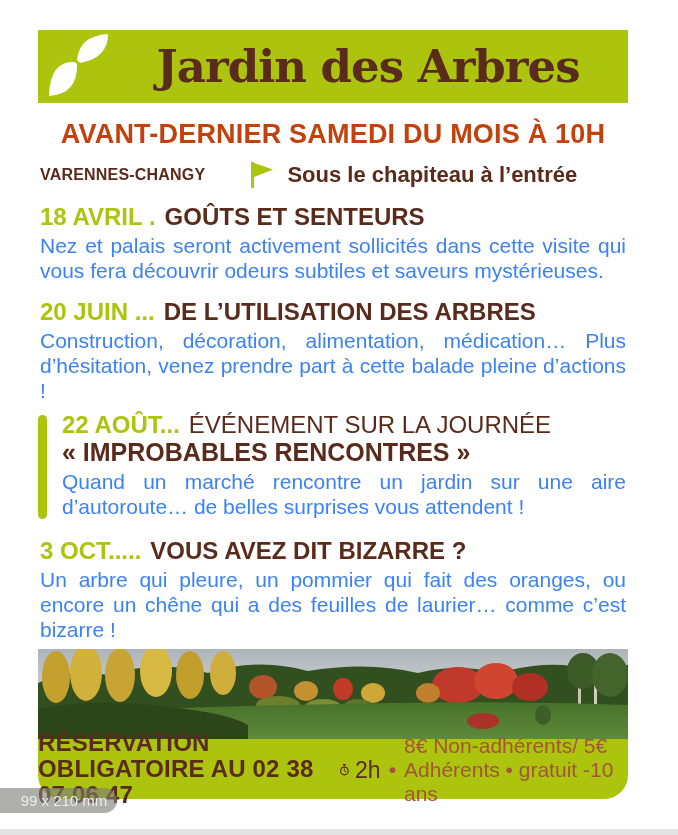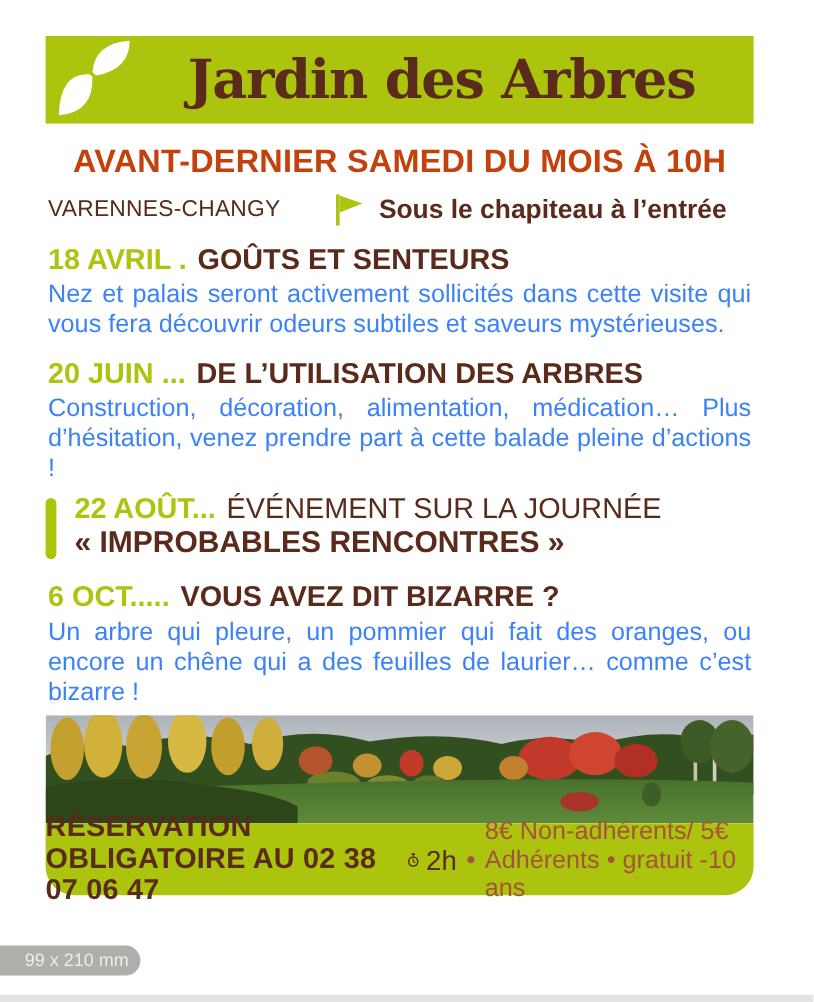--- a/index.html
+++ b/index.html
@@ -19,21 +19,21 @@
   }
 
   
   .main-heading{
     margin-top:17px;font-size:27px;font-weight:bold;color:#c2410c;
     text-align:center;line-height:29px;letter-spacing:.2px;
   }
   .loc-row{
     margin-top:12px;padding:0 2px;height:27px;display:flex;align-items:center;
   }
-  .loc-city{font-size:19px;font-weight:normal;color:#5A2A1B;letter-spacing:.2px;}
+  .loc-city{font-size:16px;font-weight:bold;color:#5A2A1B;letter-spacing:.2px;}
   .flag{width:26px;height:28px;margin-left:44px;margin-right:12px;flex:0 0 auto;}
   .loc-note{font-size:22px;font-weight:bold;color:#5A2A1B;}
 
   
   .event{padding:0 2px;}
   .ev-head{margin-top:15px;font-size:24px;font-weight:bold;line-height:27px;white-space:nowrap;}
   .ev-date{color:#ACC40D;margin-right:9px;}
   .ev-title{color:#5A2A1B;}
   .ev-title-light{color:#5A2A1B;font-weight:normal;}
   .ev-head2{font-size:25px;font-weight:bold;line-height:28px;color:#5A2A1B;}
@@ -111,25 +111,26 @@
       <span class="ev-date">20 JUIN ...</span><span class="ev-title">DE L’UTILISATION DES ARBRES</span>
     </div>
     <p class="desc">Construction, décoration, alimentation, médication… Plus d’hésitation, venez prendre part à cette balade pleine d’actions !</p>
   </div>
 
   <div class="event highlighted">
     <div class="ev-head">
       <span class="ev-date">22 AOÛT...</span><span class="ev-title-light">ÉVÉNEMENT SUR LA JOURNÉE</span>
     </div>
     <div class="ev-head2">« IMPROBABLES RENCONTRES »</div>
+    <p class="desc">Quand un marché rencontre un jardin sur une aire d’autoroute… de belles surprises vous attendent !</p>
   </div>
 
   <div class="event oct">
     <div class="ev-head">
-      <span class="ev-date">6 OCT.....</span><span class="ev-title">VOUS AVEZ DIT BIZARRE ?</span>
+      <span class="ev-date">3 OCT.....</span><span class="ev-title">VOUS AVEZ DIT BIZARRE ?</span>
     </div>
     <p class="desc">Un arbre qui pleure, un pommier qui fait des oranges, ou encore un chêne qui a des feuilles de laurier… comme c’est bizarre !</p>
   </div>
 
   <svg class="photo" viewBox="0 0 590 90" preserveAspectRatio="none">
     <defs>
       <linearGradient id="sky" x1="0" y1="0" x2="0" y2="1">
         <stop offset="0" stop-color="#AEB5BA"></stop>
           <stop offset="1" stop-color="#D3D8DA"></stop>
       </linearGradient>

